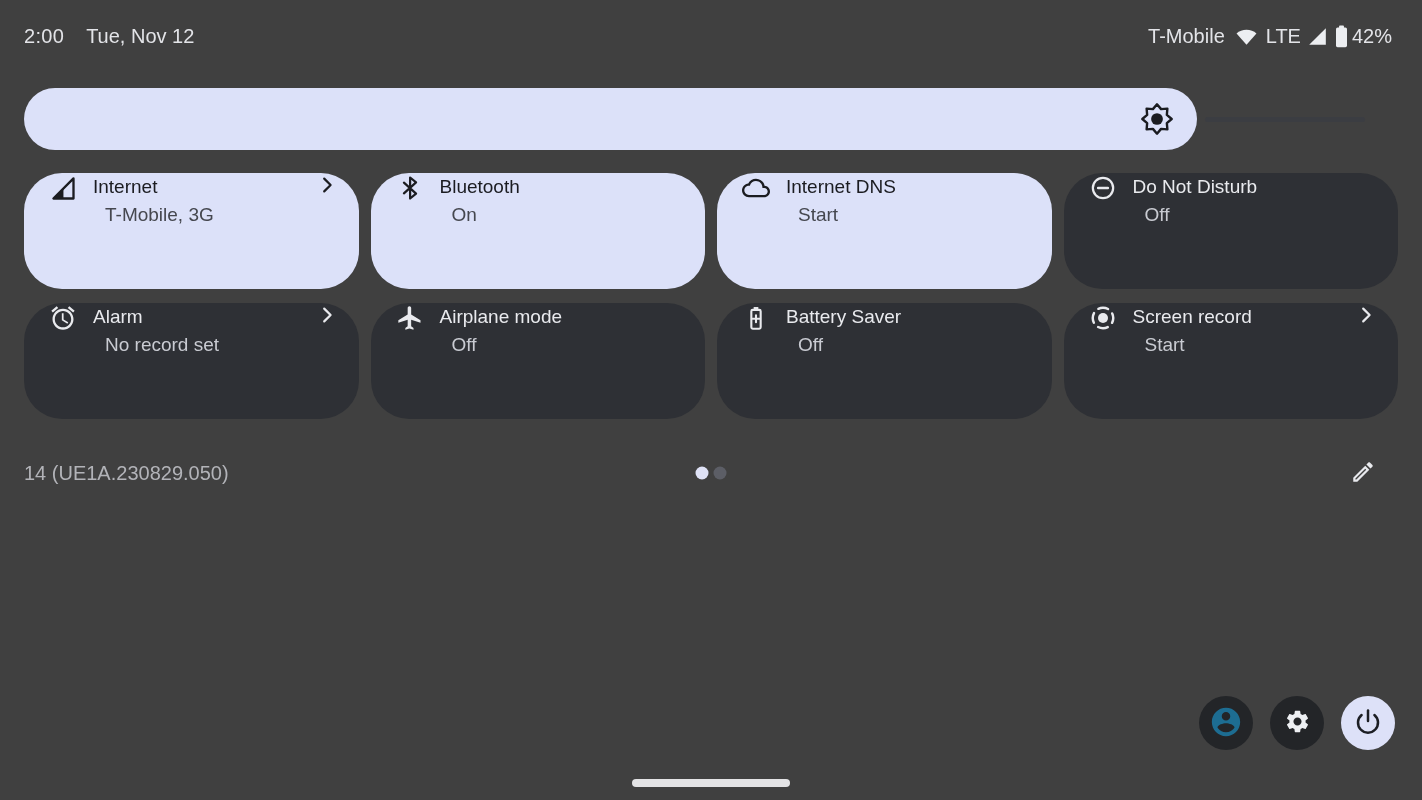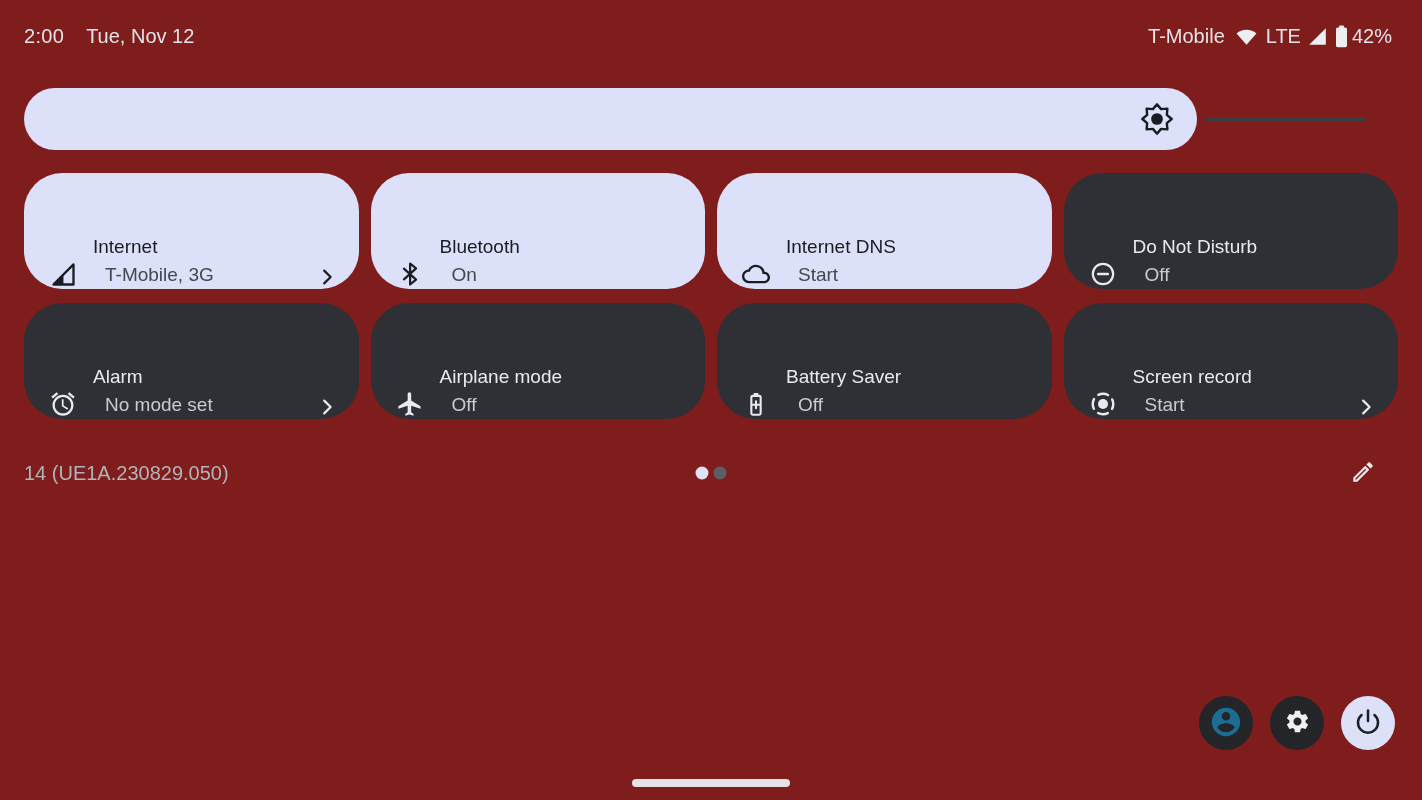--- a/index.html
+++ b/index.html
@@ -1,18 +1,18 @@
 <!DOCTYPE html>
 <html><head>
 <meta charset="utf-8">
 <style>
   * { margin:0; padding:0; box-sizing:border-box; }
   html,body { width:1422px; height:800px; background:#000; overflow:hidden;
               font-family:"Liberation Sans", sans-serif; }
-  .screen { position:relative; width:1422px; height:800px; background:#7f1d1d; }
+  .screen { position:relative; width:1422px; height:800px; background:#404040; }
 
   
   .statusbar { position:absolute; top:0; left:0; width:100%; height:72px;
                display:flex; align-items:center; padding:0 30px 0 24px;
                color:#e3e4e8; font-size:20px; font-weight:500; }
   .sb-time { letter-spacing:.3px; }
   .sb-date { margin-left:22px; }
   .sb-right { margin-left:auto; display:flex; align-items:center; }
   .sb-right .sb-carrier { margin-right:10px; }
   .sb-icon { display:flex; align-items:center; }
@@ -26,21 +26,21 @@
   .brightness-icon { position:absolute; right:24px; top:50%; transform:translateY(-50%);
                      width:32px; height:32px; color:#1b1c21; }
   .brightness-track { position:absolute; left:1181px; top:29px; width:160px; height:5px;
                       border-radius:2.5px; background:#3b3d42; }
 
   
   .tiles { position:absolute; top:173px; left:24px; width:1374px;
            display:grid; grid-template-columns:repeat(4,1fr);
            column-gap:12px; row-gap:14px; }
   .tile { height:116px; border-radius:38px; background:#2e3035; color:#e9eaee;
-          display:flex; align-items:flex-end; padding:0 20px 0 24px; }
+          display:flex; align-items:flex-start; padding:0 20px 0 24px; }
   .tile.active { background:#dce1f9; color:#1b1c21; }
   .tile-icon { width:30px; height:30px; flex:none; margin-right:15px;
                display:flex; align-items:center; justify-content:center; }
   .tile-icon svg { width:28px; height:28px; }
   .tile-text { display:flex; flex-direction:column; justify-content:center; min-width:0; }
   .tile-title { font-size:19px; font-weight:500; line-height:28px; white-space:nowrap; }
   .tile-status { font-size:19px; font-weight:400; line-height:28px; color:#c9cbd2; white-space:nowrap;margin-left:12px; }
   .tile.active .tile-status { color:#45474f; }
   .tile-chevron { margin-left:auto; width:24px; height:24px; flex:none; }
 
@@ -167,21 +167,21 @@
     </div>
 
     <div class="tile">
       <span class="tile-icon">
         <svg viewBox="0 0 24 24">
             <path fill="currentColor" d="M22 5.72l-4.6-3.86-1.29 1.53 4.6 3.86L22 5.72zM7.88 3.39 6.6 1.86 2 5.71l1.29 1.53 4.59-3.85zM12.5 8H11v6l4.75 2.85.75-1.23-4-2.37V8zM12 4c-4.97 0-9 4.03-9 9s4.02 9 9 9c4.97 0 9-4.03 9-9s-4.03-9-9-9zm0 16c-3.87 0-7-3.13-7-7s3.13-7 7-7 7 3.13 7 7-3.13 7-7 7z"></path>
           </svg>
       </span>
       <div class="tile-text">
         <div class="tile-title">Alarm</div>
-        <div class="tile-status">No mode set</div>
+        <div class="tile-status">No record set</div>
       </div>
       <span class="tile-chevron">
         <svg viewBox="0 0 24 24" width="24" height="24">
             <path d="M9.2 5.6 15.6 12 9.2 18.4" fill="none" stroke="currentColor" stroke-width="2.2" stroke-linecap="round" stroke-linejoin="round"></path>
           </svg>
       </span>
     </div>
 
     <div class="tile">
       <span class="tile-icon">

